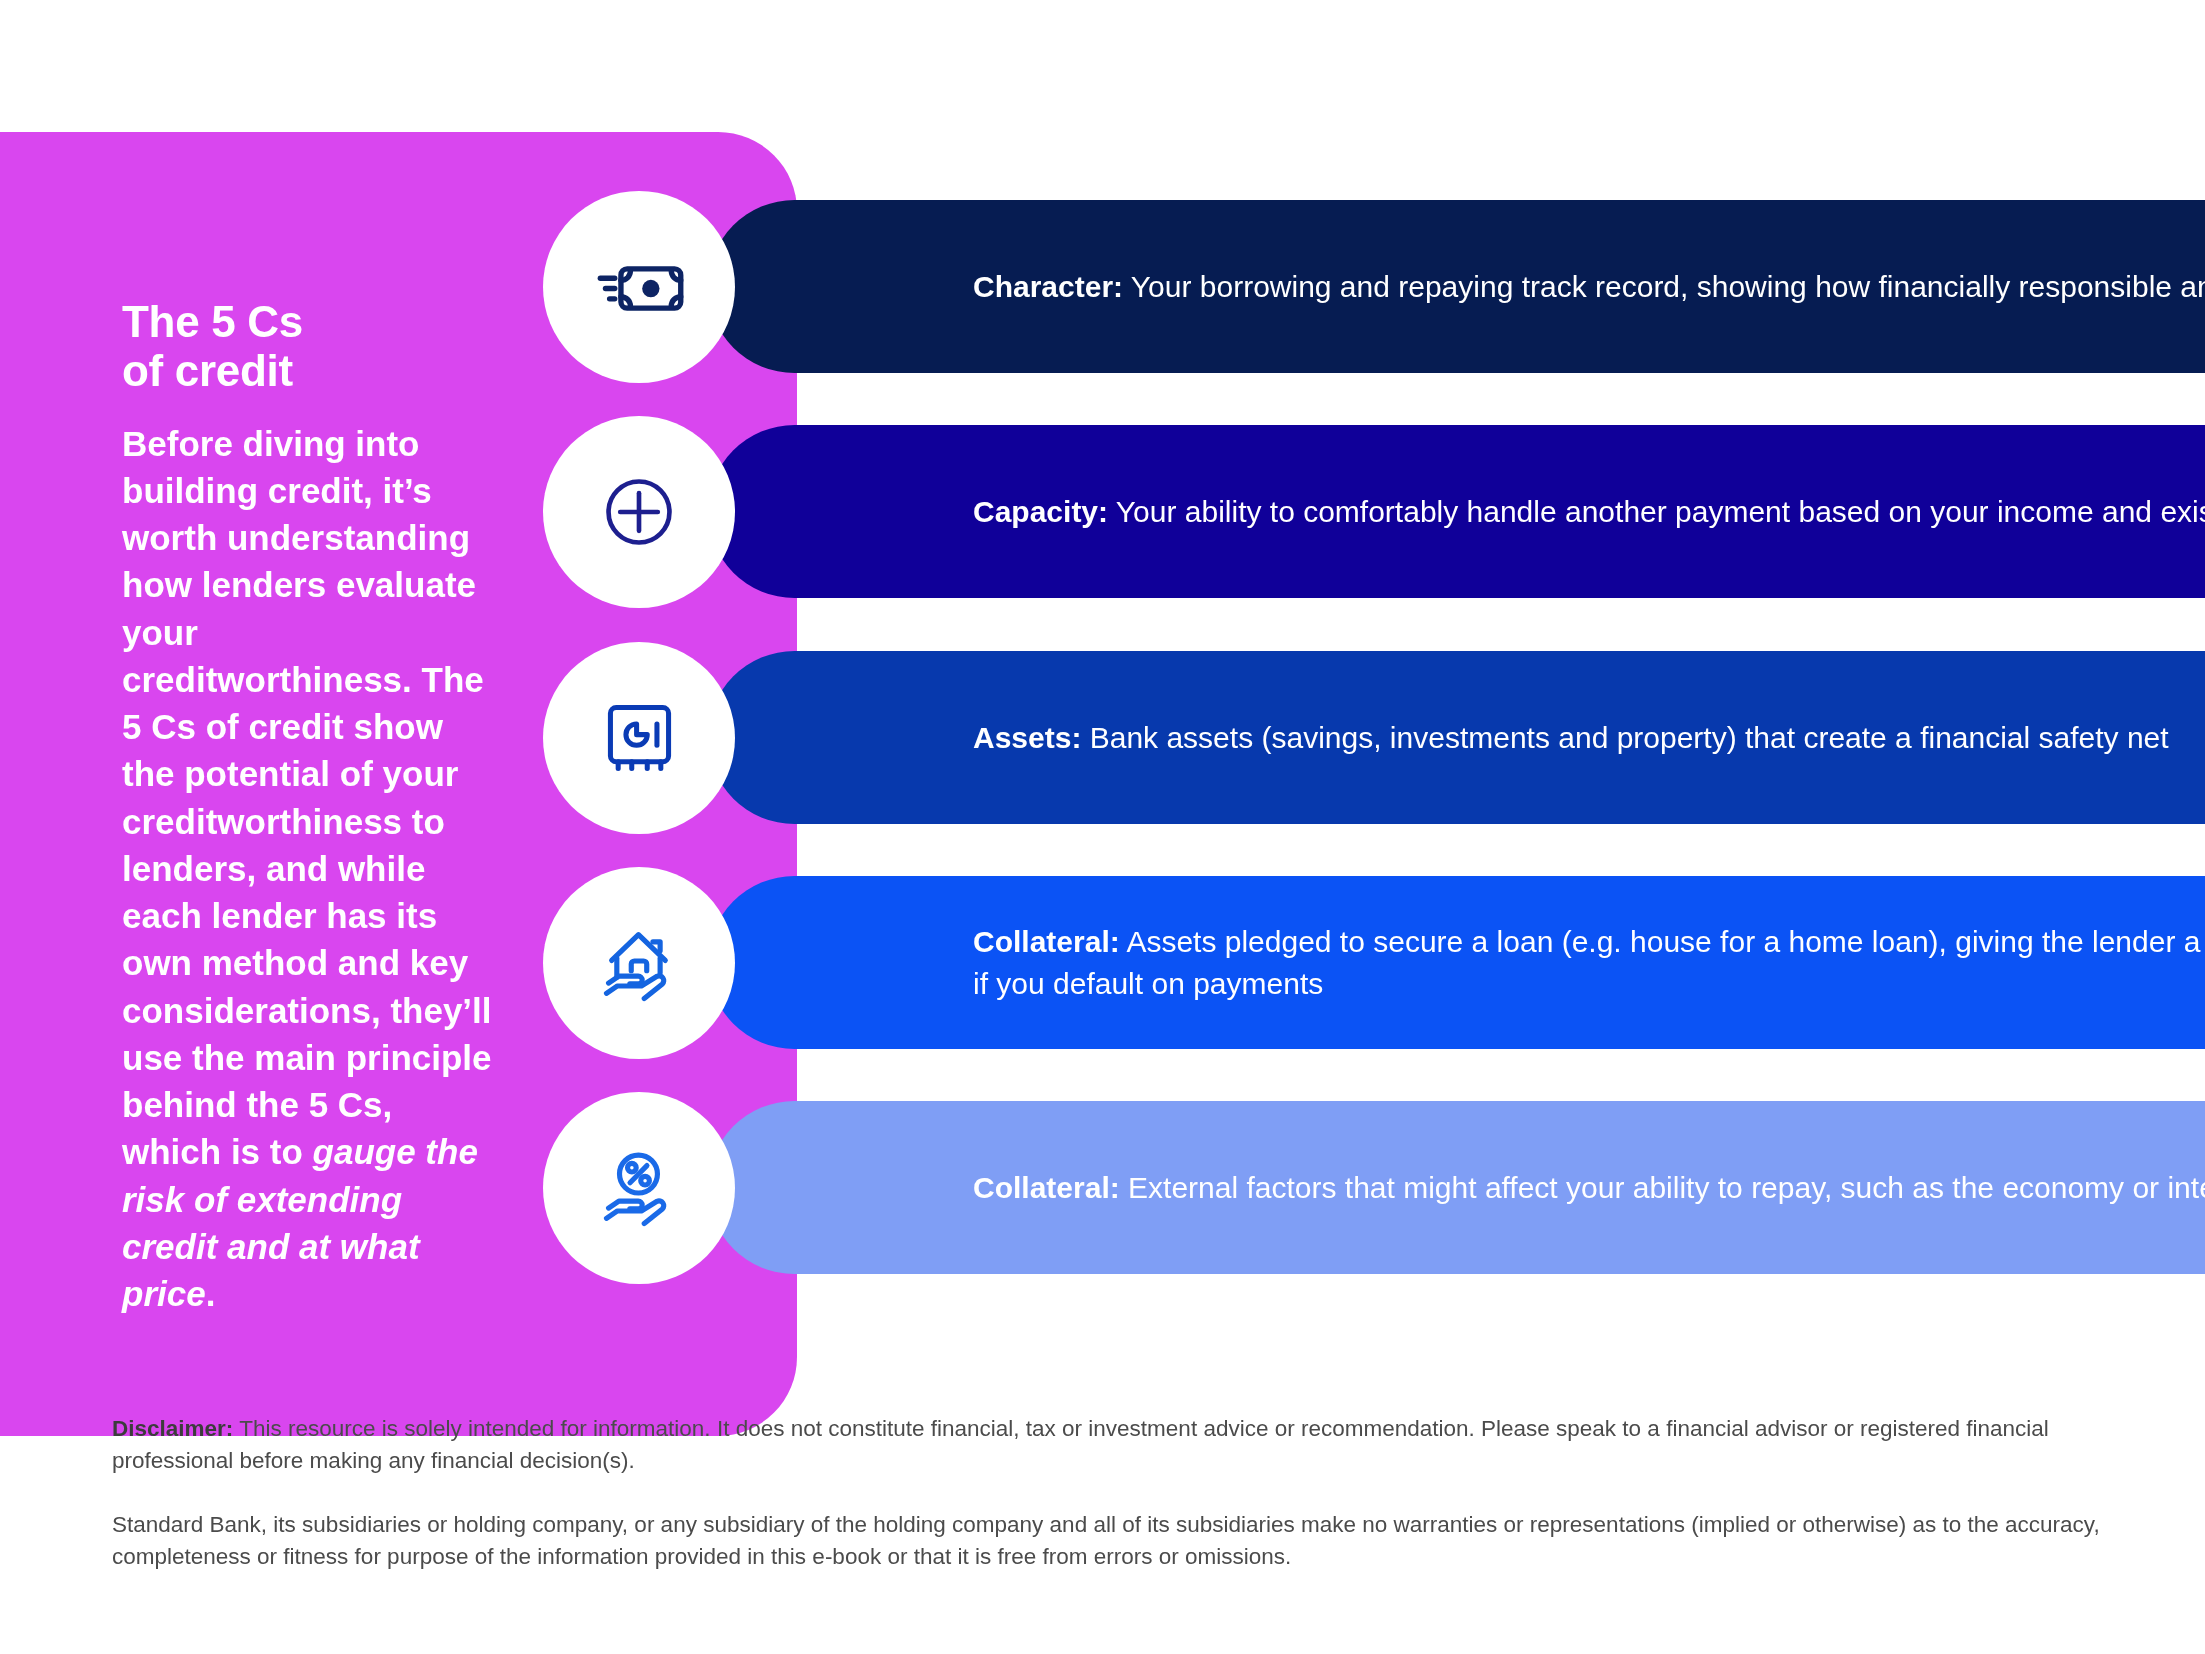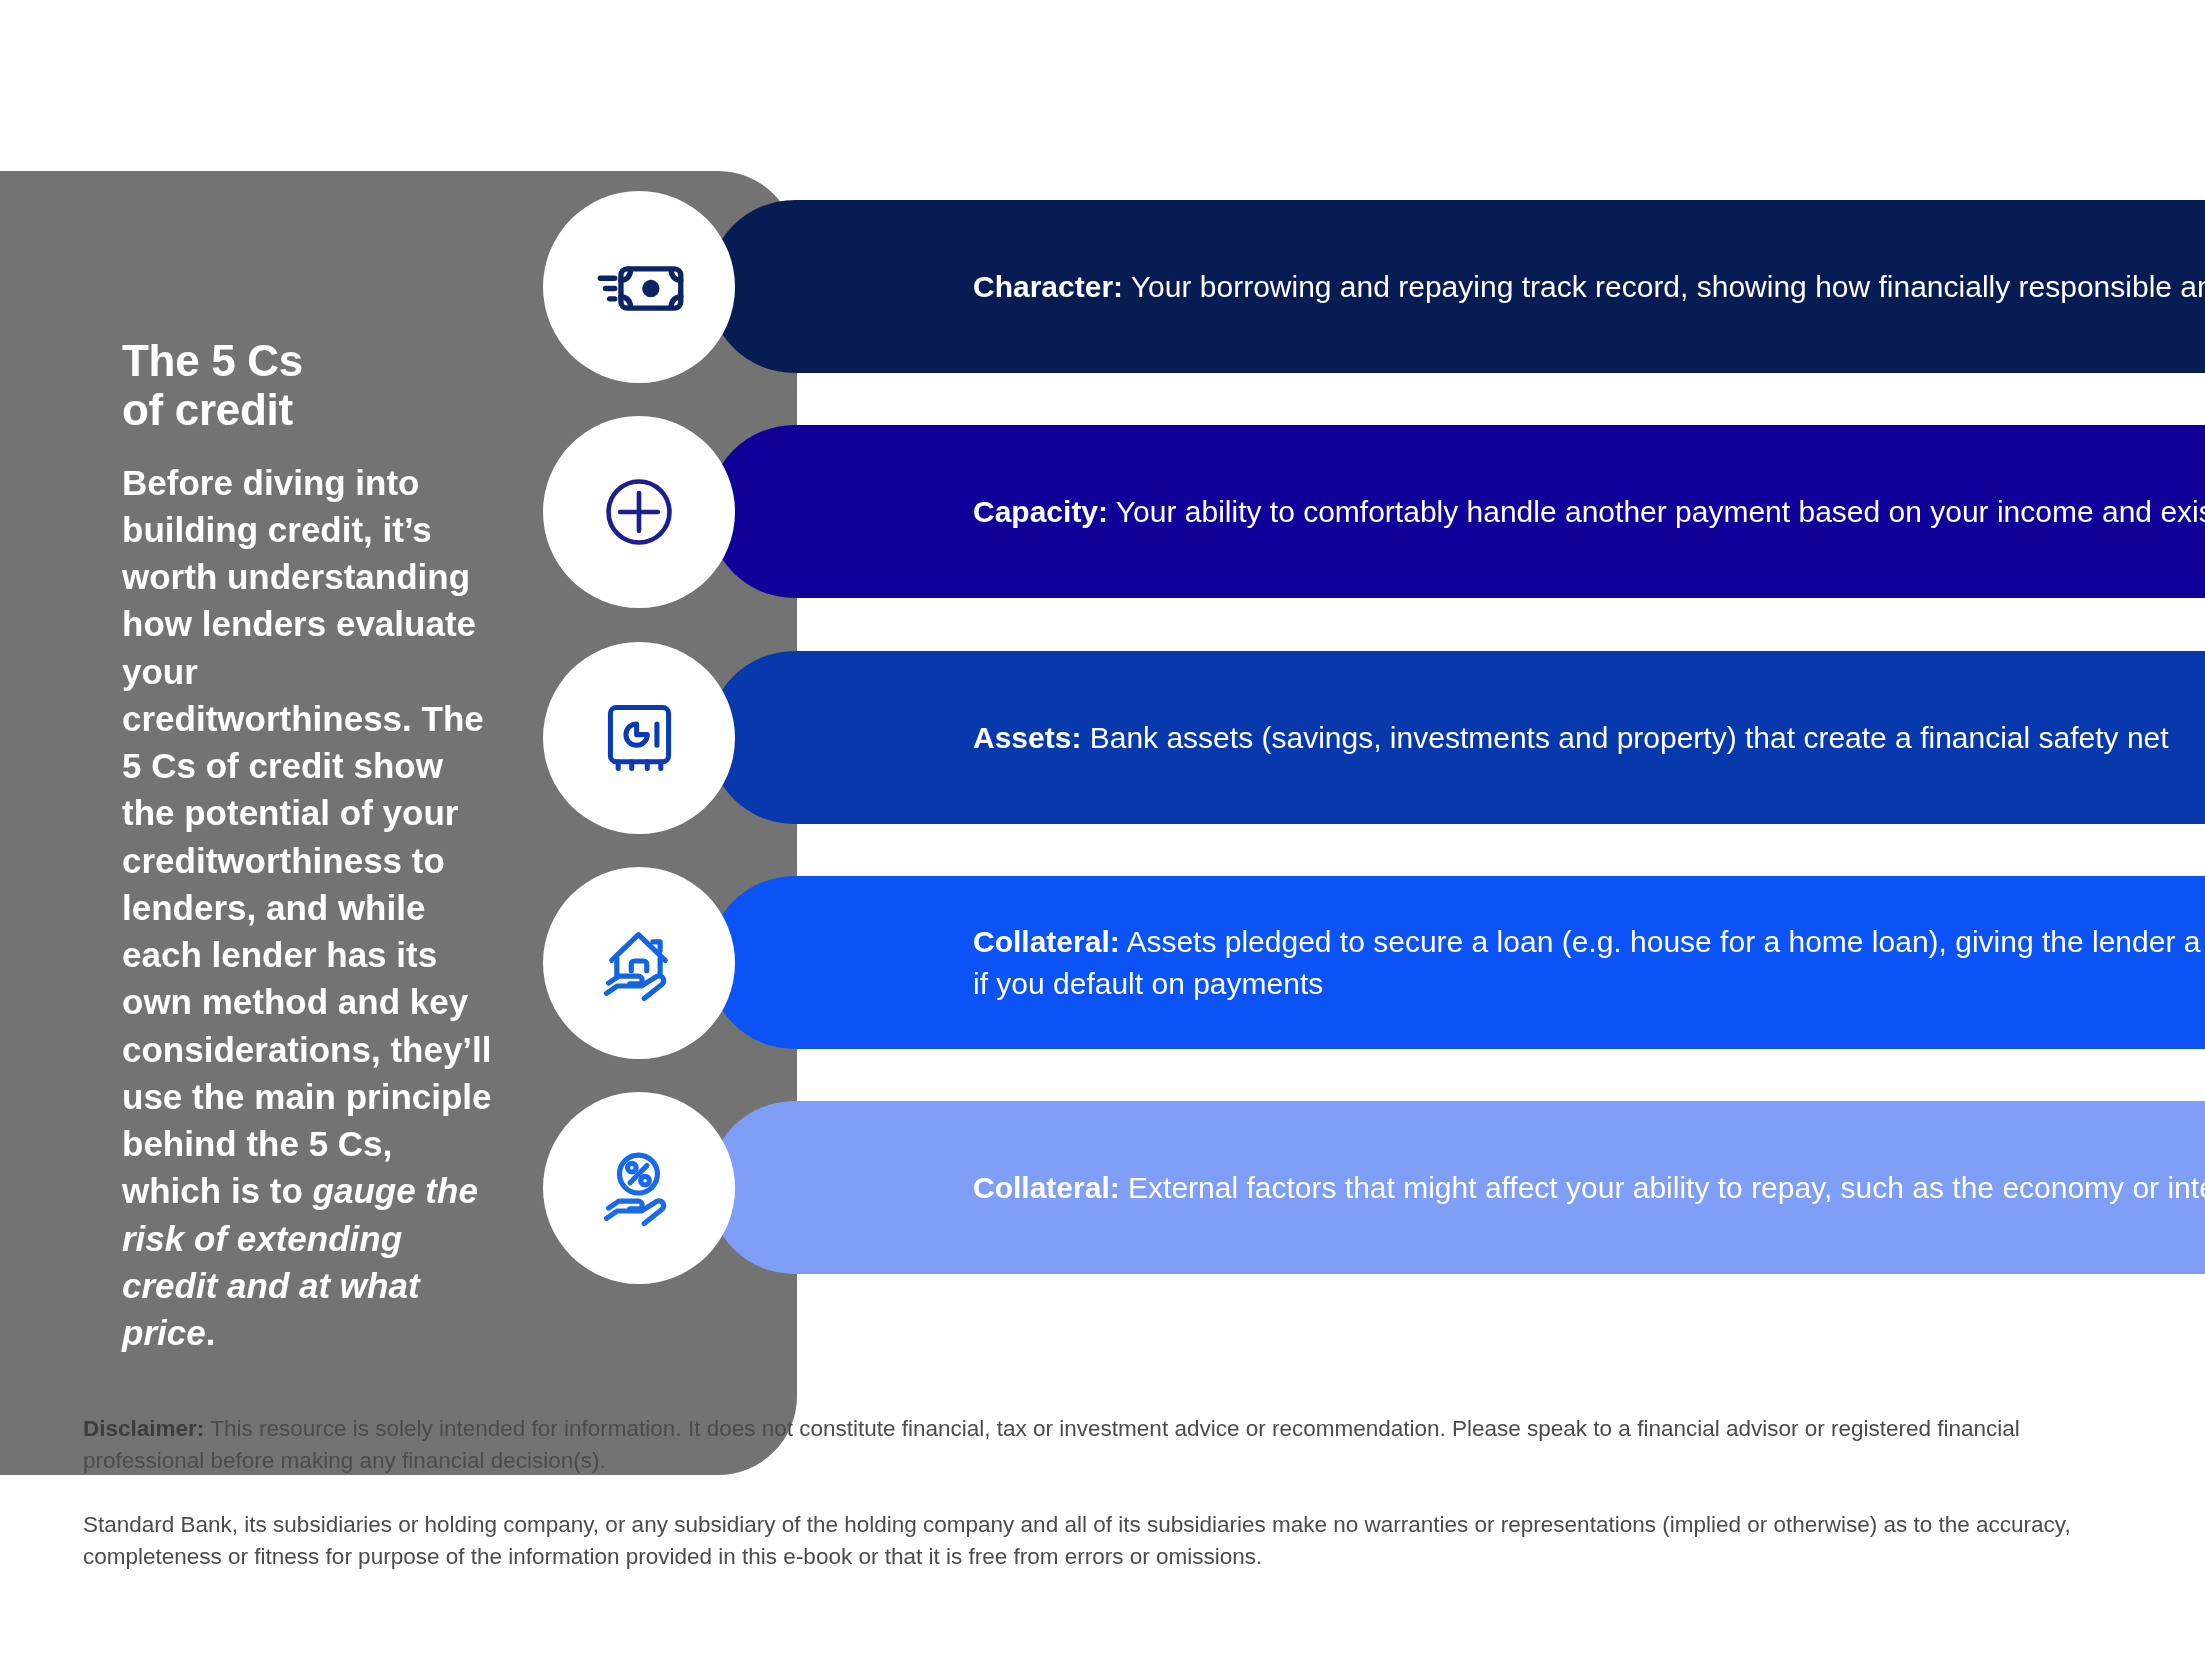--- a/index.html
+++ b/index.html
@@ -10,25 +10,24 @@
     overflow: hidden;
   }
 
   .page { position: relative; width: 2205px; height: 1654px; background: #fff; }
 
   
   .side-panel {
     position: absolute;
     left: 0; top: 132px;
     width: 797px; height: 1304px;
-    background: #737373;
+    background: #d946ef;
     border-top-right-radius: 79px;
     border-bottom-right-radius: 79px;
     z-index: 1;
-    margin-top: 39px;
   }
   .side-inner {
     position: absolute;
     left: 122px; top: 165px;
     width: 371px;
   }
   .side-title {
     color: #ffffff;
     font-size: 44px;
     font-weight: 700;
@@ -93,21 +92,21 @@
     left: 0;
     border-radius: 50%;
     background: #ffffff;
     z-index: 2;
   }
   .badge svg { display: block; }
 
   
   .footer {
     position: absolute;
-    left: 83px;
+    left: 112px;
     top: 1413px;
     width: 2011px;
     z-index: 8;
   }
   .footer p {
     color: #4b4b4b;
     font-size: 22.5px;
     line-height: 1.42;
   }
   .footer p + p { margin-top: 32px; }

